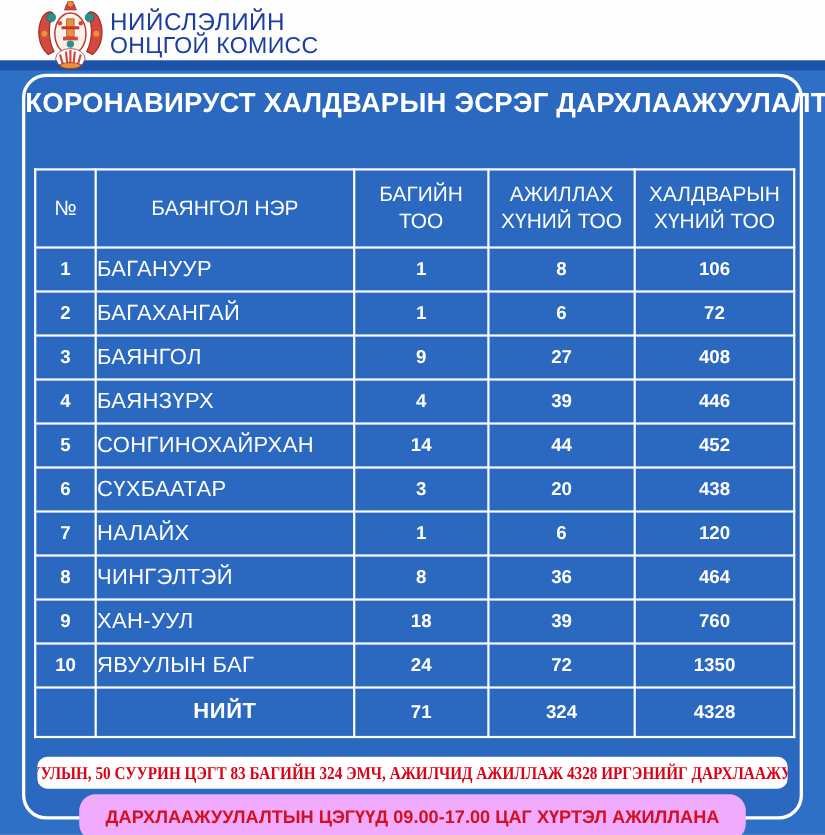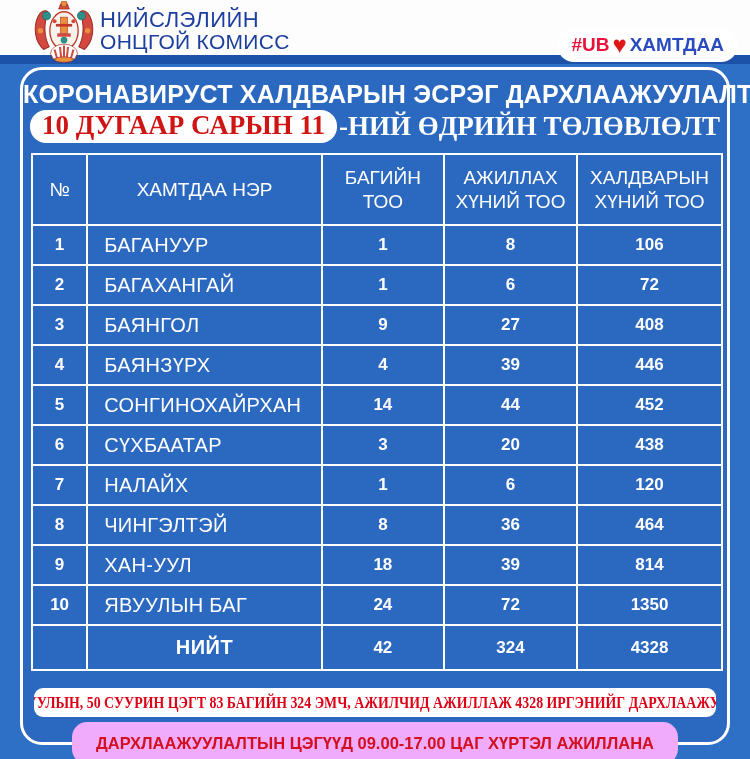--- a/index.html
+++ b/index.html
@@ -74,21 +74,21 @@
     height:71px; font-size:19px; font-weight:normal; line-height:1.25;
     padding:0 4px;
   }
   .vax-table tbody td { height:40px; }
   .col-num   { width:8.0%; }
   .col-name  { width:34.0%; }
   .col-teams { width:17.7%; }
   .col-work  { width:19.3%; }
   .col-cov   { width:21.0%; }
   td.cell-num  { font-size:17px; font-weight:bold; }
-  td.cell-name { text-align:left; padding-left:16px; font-size:20px; font-weight:normal; letter-spacing:0.3px; }
+  td.cell-name { text-align:left; padding-left:0; font-size:20px; font-weight:normal; letter-spacing:0.3px; }
   td.cell-val  { font-size:17px; font-weight:bold; }
   tr.total-row td { height:45px; }
   tr.total-row td.cell-name { text-align:center; padding-left:0; font-weight:bold; font-size:20px; letter-spacing:0.5px; }
 
   
   .summary-banner {
     position:absolute; left:34px; top:688px; width:682px; height:29px; z-index:7;
     background:#ffffff; border-radius:9px;
     display:flex; align-items:center; justify-content:center; overflow:hidden;
   }
@@ -137,47 +137,38 @@
     <path d="M30 78 A20 14 0 0 1 70 78 L66 86 L34 86 Z" fill="#ffffff" stroke="#9c2a22" stroke-width="1"></path>
     <path d="M36 72 L40 86 M44 68 L46 86 M50 66 L50 86 M56 68 L54 86 M64 72 L60 86" stroke="#d4493f" stroke-width="3" fill="none"></path>
     <ellipse cx="50" cy="87" rx="14" ry="4" fill="#e8903a" stroke="#9c2a22" stroke-width="1"></ellipse>
   </svg>
 
   <div class="org-name">
     <div class="org-line1">НИЙСЛЭЛИЙН</div>
     <div class="org-line2">ОНЦГОЙ КОМИСС</div>
   </div>
 
-  <div class="hashtag-pill">
-    <span class="hashtag-prefix">#UB</span>
-    <span class="heart-glyph">♥</span>
-    <span class="hashtag-suffix">ХАМТДАА</span>
-  </div>
 
   <div class="panel">
 
     <div class="main-title">КОРОНАВИРУСТ ХАЛДВАРЫН ЭСРЭГ ДАРХЛААЖУУЛАЛТЫН</div>
 
-    <div class="subtitle">
-      <span class="date-pill">10 ДУГААР САРЫН 11</span>
-        <span class="date-rest">-НИЙ ӨДРИЙН ТӨЛӨВЛӨЛТ</span>
-    </div>
 
     <table class="vax-table">
       <colgroup>
         <col class="col-num">
           <col class="col-name">
           <col class="col-teams">
           <col class="col-work">
           <col class="col-cov">
       </colgroup>
       <thead>
         <tr>
           <th>№</th>
-          <th>ХАМТДАА НЭР</th>
+          <th>БАЯНГОЛ НЭР</th>
           <th>БАГИЙН ТОО</th>
           <th>АЖИЛЛАХ ХҮНИЙ ТОО</th>
           <th>ХАЛДВАРЫН ХҮНИЙ ТОО</th>
         </tr>
       </thead>
       <tbody>
         <tr>
           <td class="cell-num">1</td>
           <td class="cell-name">БАГАНУУР</td>
           <td class="cell-val">1</td>
@@ -231,33 +222,33 @@
           <td class="cell-name">ЧИНГЭЛТЭЙ</td>
           <td class="cell-val">8</td>
           <td class="cell-val">36</td>
           <td class="cell-val">464</td>
         </tr>
         <tr>
           <td class="cell-num">9</td>
           <td class="cell-name">ХАН-УУЛ</td>
           <td class="cell-val">18</td>
           <td class="cell-val">39</td>
-          <td class="cell-val">814</td>
+          <td class="cell-val">760</td>
         </tr>
         <tr>
           <td class="cell-num">10</td>
           <td class="cell-name">ЯВУУЛЫН БАГ</td>
           <td class="cell-val">24</td>
           <td class="cell-val">72</td>
           <td class="cell-val">1350</td>
         </tr>
         <tr class="total-row">
           <td class="cell-num"></td>
           <td class="cell-name">НИЙТ</td>
-          <td class="cell-val">42</td>
+          <td class="cell-val">71</td>
           <td class="cell-val">324</td>
           <td class="cell-val">4328</td>
         </tr>
       </tbody>
     </table>
   </div>
 
   <div class="summary-banner">
     <span class="summary-text">24 ЯВУУЛЫН, 50 СУУРИН ЦЭГТ 83 БАГИЙН 324 ЭМЧ, АЖИЛЧИД АЖИЛЛАЖ 4328 ИРГЭНИЙГ ДАРХЛААЖУУЛНА</span>
   </div>

